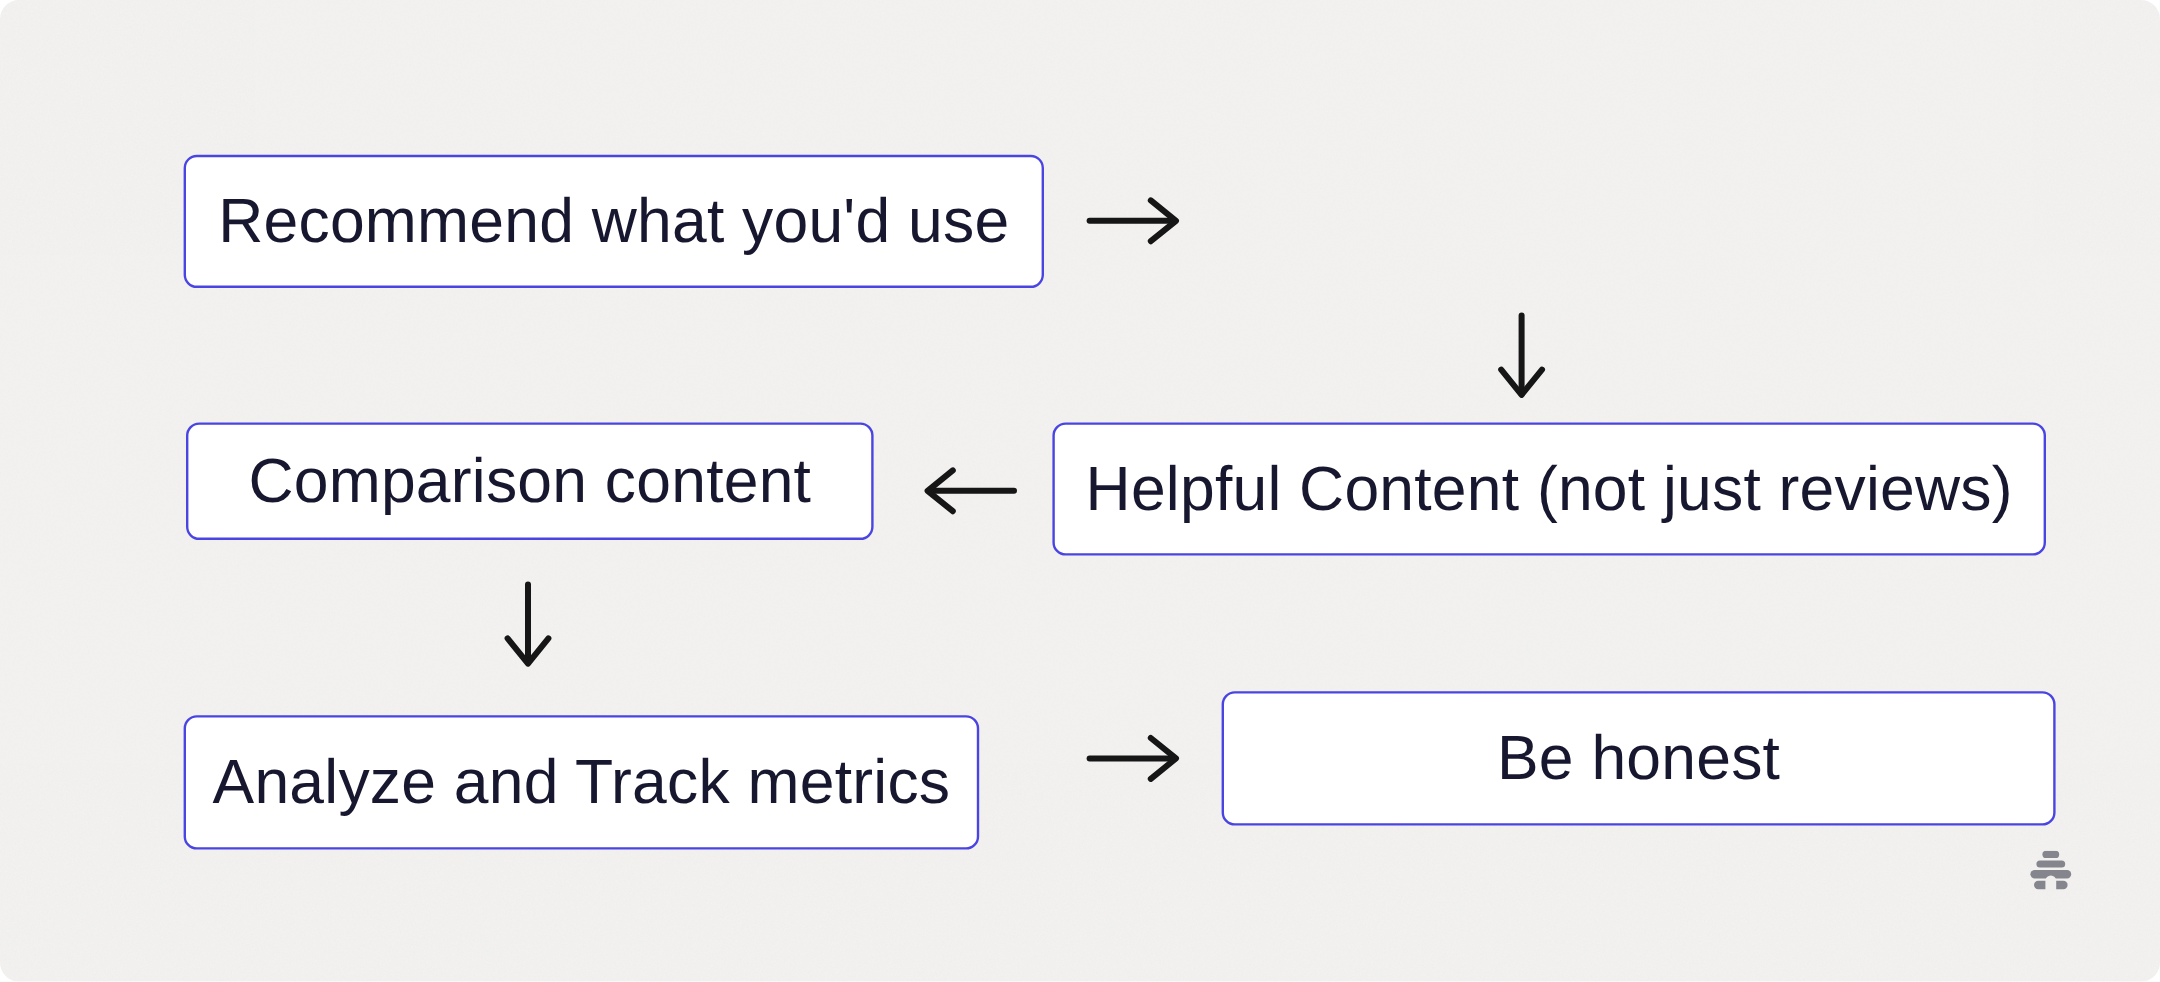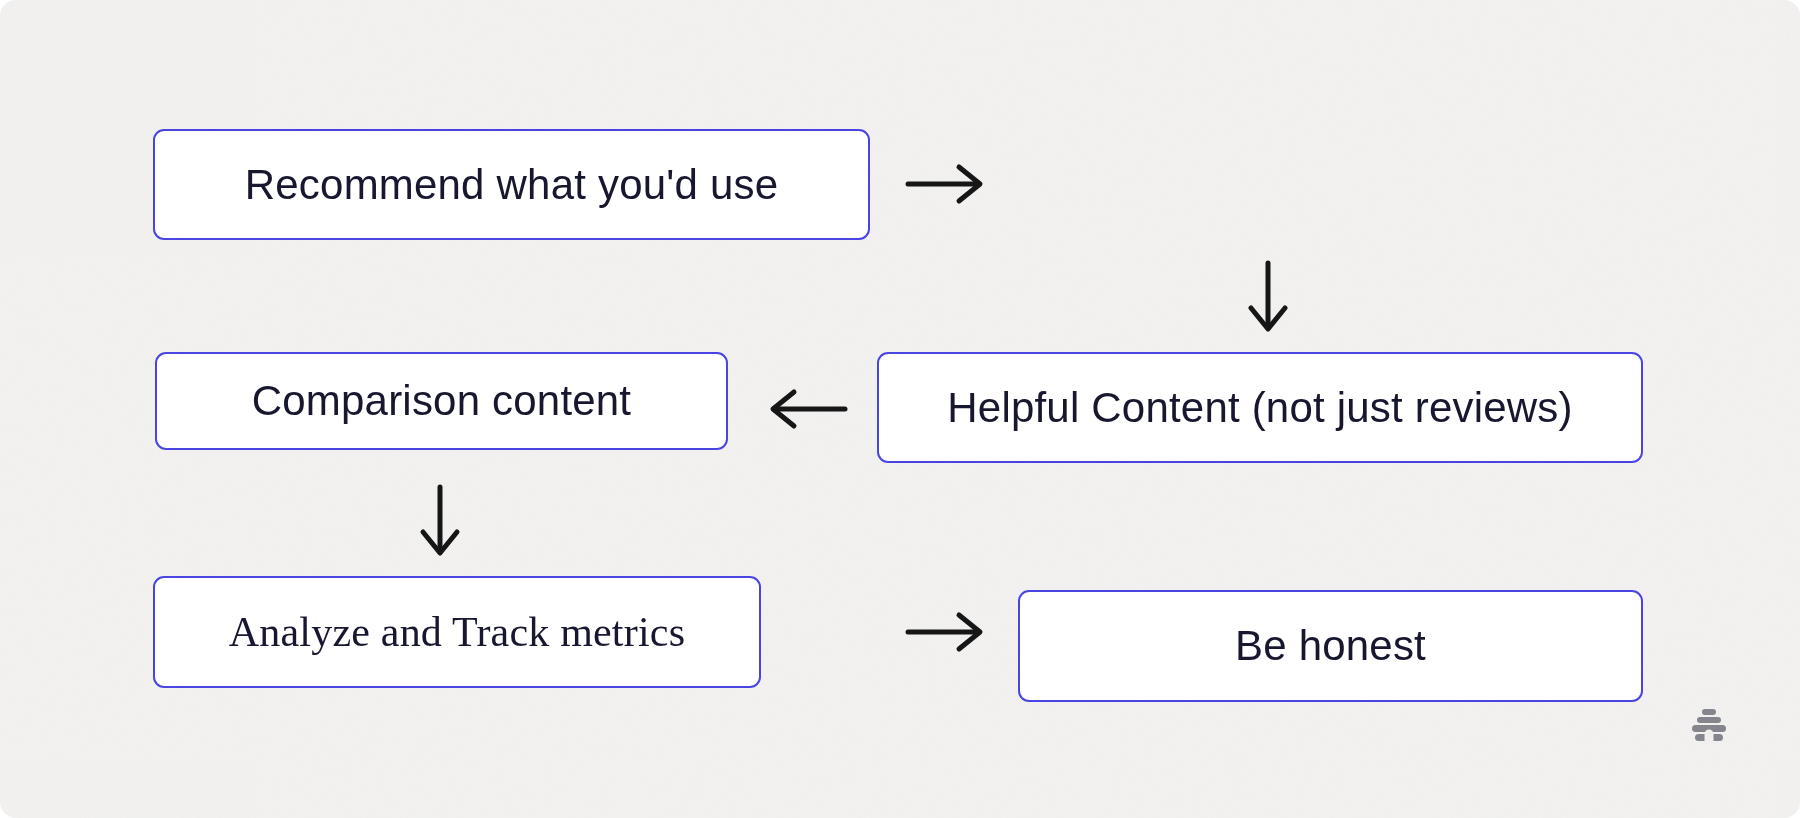--- a/index.html
+++ b/index.html
@@ -15,31 +15,31 @@
   .node{
     position:absolute;
     background:#ffffff;
     border:2px solid #4a45e2;
     border-radius:11px;
     display:flex;align-items:center;justify-content:center;
     box-sizing:border-box;
   }
   .node span{
     color:#17172f;
-    font-size:42px;
+    font-size:52px;
     font-weight:400;
     letter-spacing:.2px;
     white-space:nowrap;
   }
   .n1{left:153px;top:129px;width:717px;height:111px;}
   .n2{left:1018px;top:128px;width:625px;height:112px;}
   .n3{left:155px;top:352px;width:573px;height:98px;}
-  .n4{left:877px;top:352px;width:766px;height:111px;}
-  .n5{left:153px;top:576px;width:608px;height:112px;font-family:Liberation Serif, serif;}
-  .n6{left:1018px;top:576px;width:625px;height:112px;margin-top:14px;}
+  .n4{left:877px;top:352px;width:828px;height:111px;}
+  .n5{left:153px;top:596px;width:663px;height:112px;}
+  .n6{left:1018px;top:576px;width:695px;height:112px;}
   .arrow{position:absolute;}
   .a1{left:903px;top:160px;}
   .a2{left:1244px;top:258px;}
   .a3{left:766px;top:385px;}
   .a4{left:416px;top:482px;}
   .a5{left:903px;top:608px;}
   .logo{position:absolute;left:1691px;top:709px;}
 </style>
 </head>
 <body>

